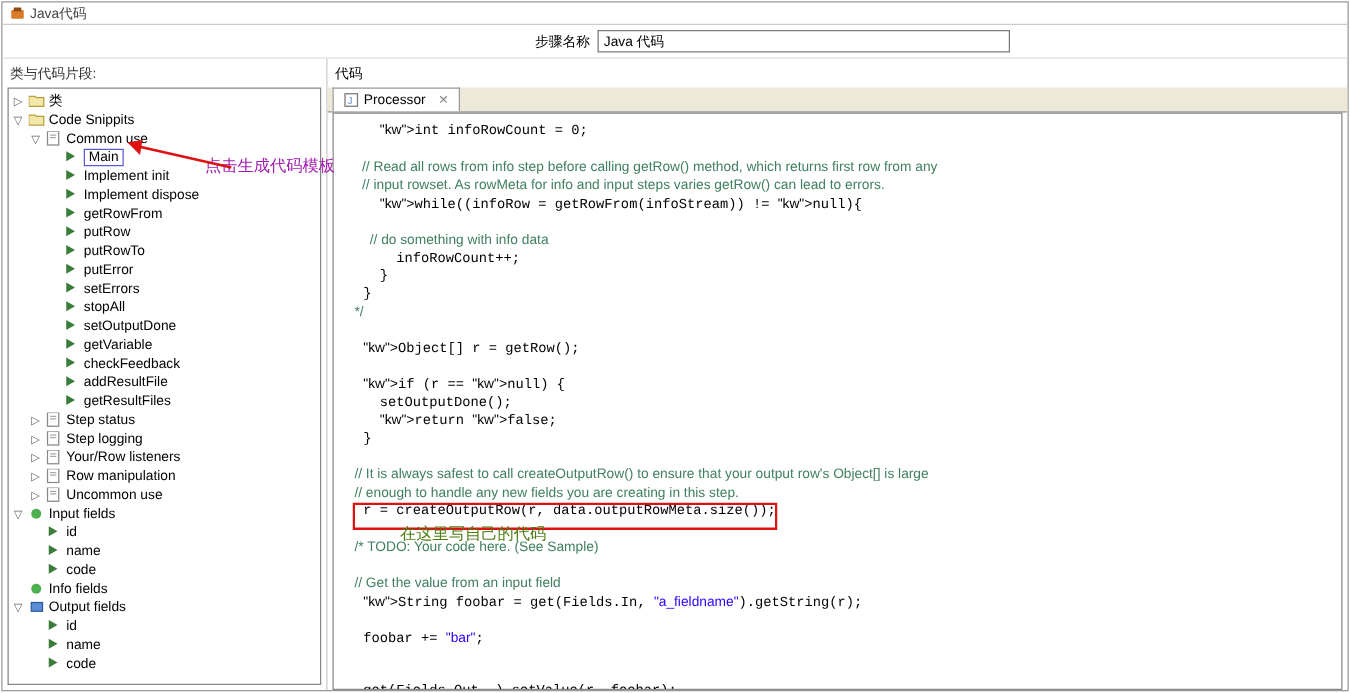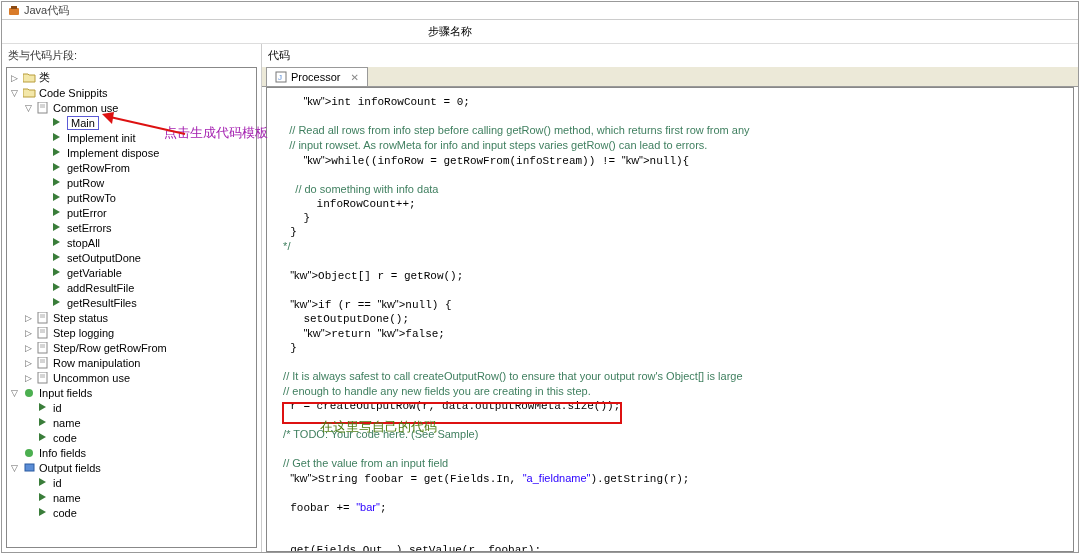--- a/index.html
+++ b/index.html
@@ -44,20 +44,21 @@
     <span class="icon">
         <svg width="12" height="12">
           <rect x="1" y="3" width="10" height="7" fill="#d97b29" rx="1"></rect>
           <rect x="3" y="1" width="6" height="3" fill="#8b4a13"></rect>
         </svg>
       </span>
     <span>Java代码</span>
   </div>
   <div class="steprow">
     <span class="lbl">步骤名称</span>
+    <input type="text" value="Java 代码" style="">
   </div>
   <div class="main">
     <div class="left">
       <div class="panel-label">类与代码片段:</div>
       <div class="tree">
         <div class="node" style="padding-left:2px">
             <span class="tw">▷</span>
             <span class="folder-icon">
               <svg width="13" height="11">
                 <path d="M0 2h5l1 1h6v7H0z" fill="#f3e7a9" stroke="#b89d3c"></path>
@@ -173,20 +174,28 @@
                 </svg>
               </span>
               <span class="txt">getVariable</span>
             </div>
             <div class="node" style="padding-left: 44px;">
               <span class="play-icon">
                 <svg width="11" height="11">
                   <polygon points="2,1 9,5 2,9" fill="#3a7d3a"></polygon>
                 </svg>
               </span>
+              <span class="txt">checkFeedback</span>
+            </div>
+            <div class="node" style="padding-left: 44px;">
+              <span class="play-icon">
+                <svg width="11" height="11">
+                  <polygon points="2,1 9,5 2,9" fill="#3a7d3a"></polygon>
+                </svg>
+              </span>
               <span class="txt">addResultFile</span>
             </div>
             <div class="node" style="padding-left: 44px;">
               <span class="play-icon">
                 <svg width="11" height="11">
                   <polygon points="2,1 9,5 2,9" fill="#3a7d3a"></polygon>
                 </svg>
               </span>
               <span class="txt">getResultFiles</span>
             </div>
@@ -216,21 +225,21 @@
             </div>
             <div class="node" style="padding-left: 16px;">
               <span class="tw">▷</span>
               <span class="page-icon">
                 <svg width="12" height="12">
                   <rect x="1" y="0" width="9" height="11" fill="#fff" stroke="#888"></rect>
                   <line x1="3" y1="3" x2="8" y2="3" stroke="#aaa"></line>
                   <line x1="3" y1="5" x2="8" y2="5" stroke="#aaa"></line>
                 </svg>
               </span>
-              <span class="txt">Step/Row getRowFrom</span>
+              <span class="txt">Your/Row listeners</span>
             </div>
             <div class="node" style="padding-left: 16px;">
               <span class="tw">▷</span>
               <span class="page-icon">
                 <svg width="12" height="12">
                   <rect x="1" y="0" width="9" height="11" fill="#fff" stroke="#888"></rect>
                   <line x1="3" y1="3" x2="8" y2="3" stroke="#aaa"></line>
                   <line x1="3" y1="5" x2="8" y2="5" stroke="#aaa"></line>
                 </svg>
               </span>

